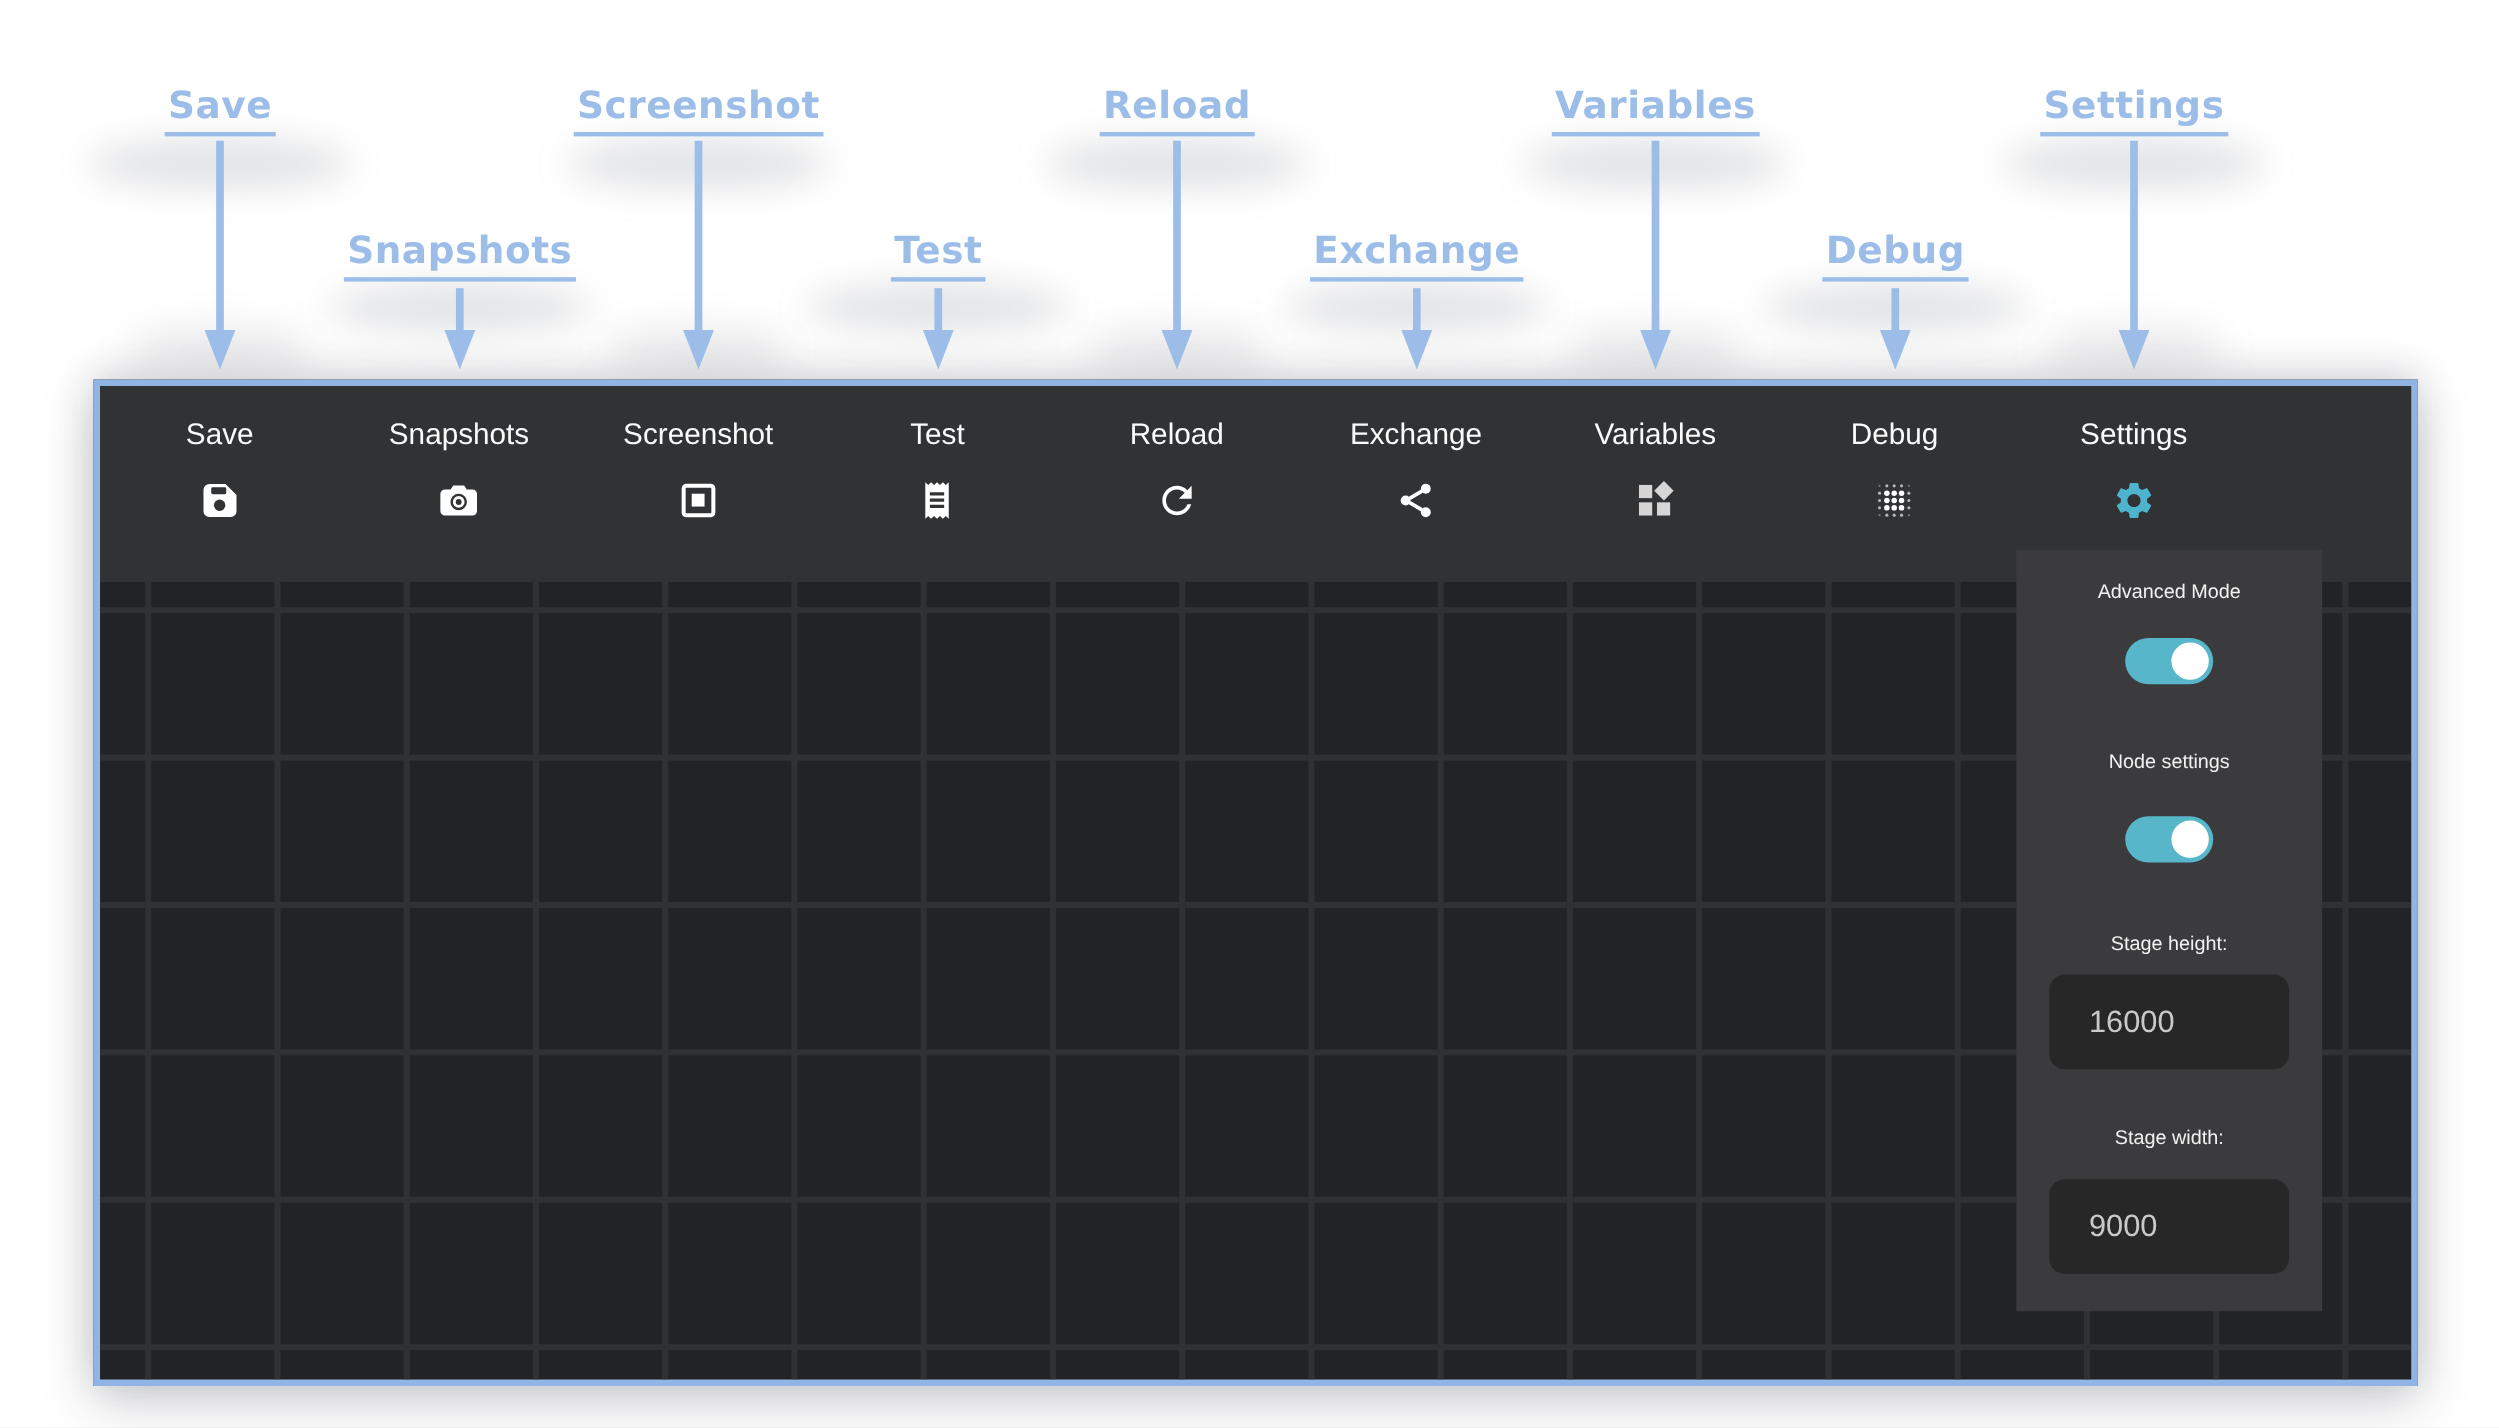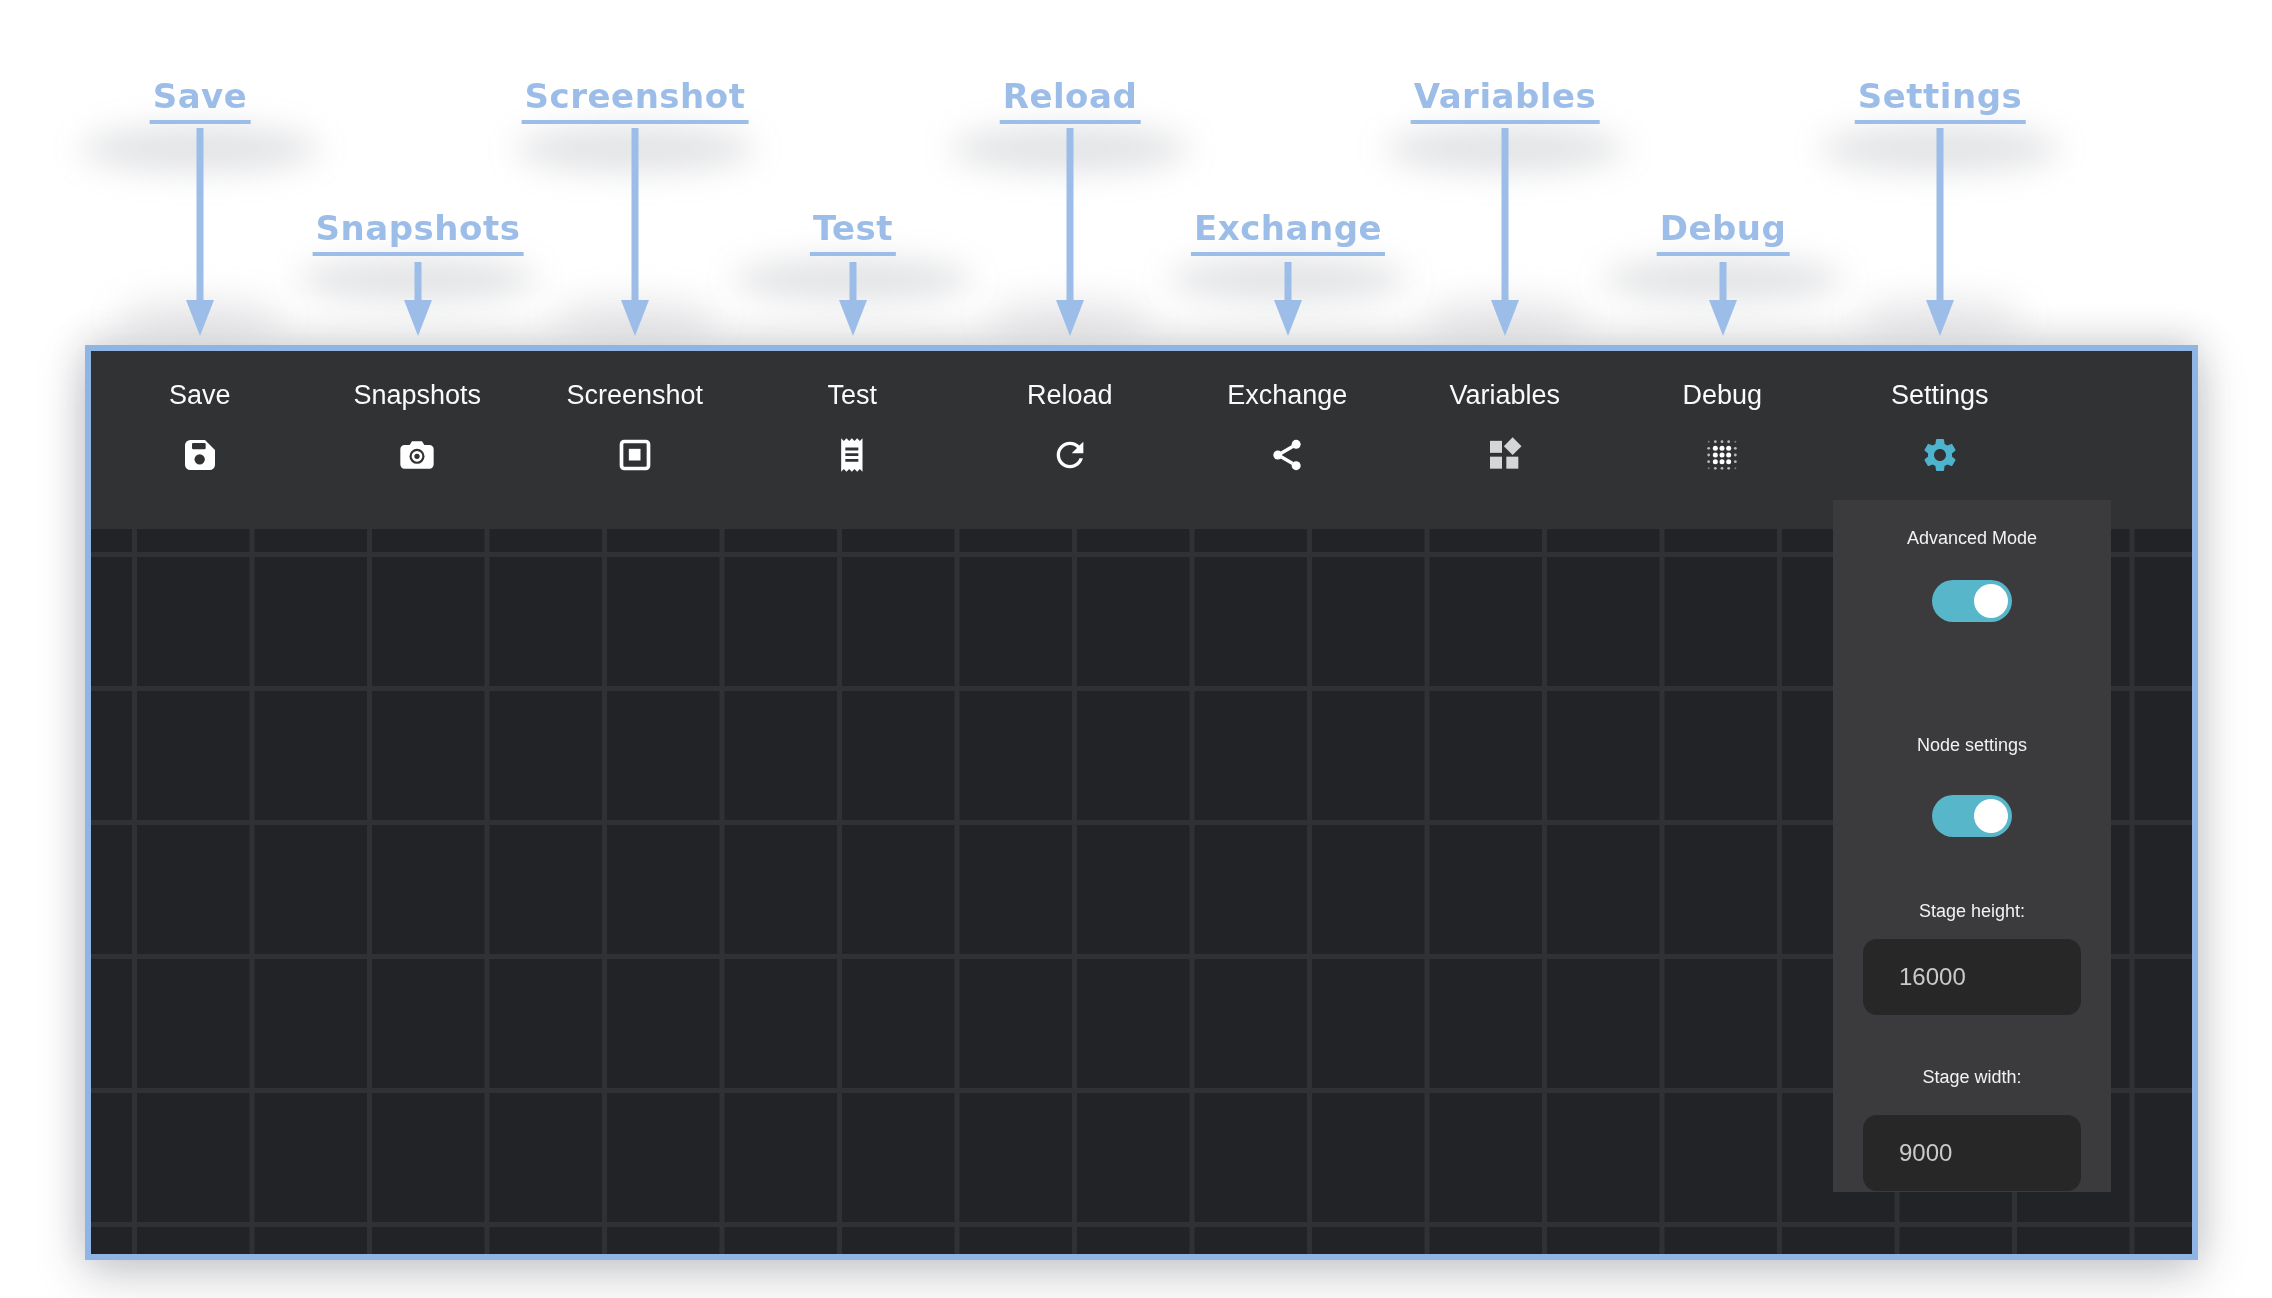--- a/index.html
+++ b/index.html
@@ -56,25 +56,25 @@
   .panel{position:absolute;left:1742px;top:149px;width:278px;height:692px;
     background:var(--panel-bg);display:flex;flex-direction:column;align-items:center;
     padding-top:12px;z-index:6}
   .panel-label{font-size:18px;color:#f2f2f2;line-height:36px}
   .lbl-advanced{margin-top:8px}
   .toggle{position:relative;width:80px;height:42px;border-radius:21px;
     background:var(--toggle-teal);cursor:pointer}
   .toggle::after{content:"";position:absolute;right:4px;top:4px;width:34px;height:34px;
     border-radius:50%;background:#fff}
   .tg1{margin-top:24px}
-  .lbl-node{margin-top:105px}
+  .lbl-node{margin-top:52px}
   .tg2{margin-top:32px}
   .lbl-sw{margin-top:56px}
-  .panel input{margin-top:10px;width:218px;height:76px;background:var(--input-bg);
-    border:none;outline:none;border-radius:14px;color:#c9c9c9;font-size:24px;
+  .panel input{margin-top:10px;width:218px;height:86px;background:var(--input-bg);
+    border:none;outline:none;border-radius:14px;color:#c9c9c9;font-size:28px;
     padding-left:36px;font-family:"Liberation Sans","DejaVu Sans",sans-serif}
   .lbl-sh{margin-top:44px}
   .panel input.in2{margin-top:20px}
 </style>
 </head>
 <body>
 
 <div class="page">
 
   <div class="blob r1" style="left:200px"></div>

